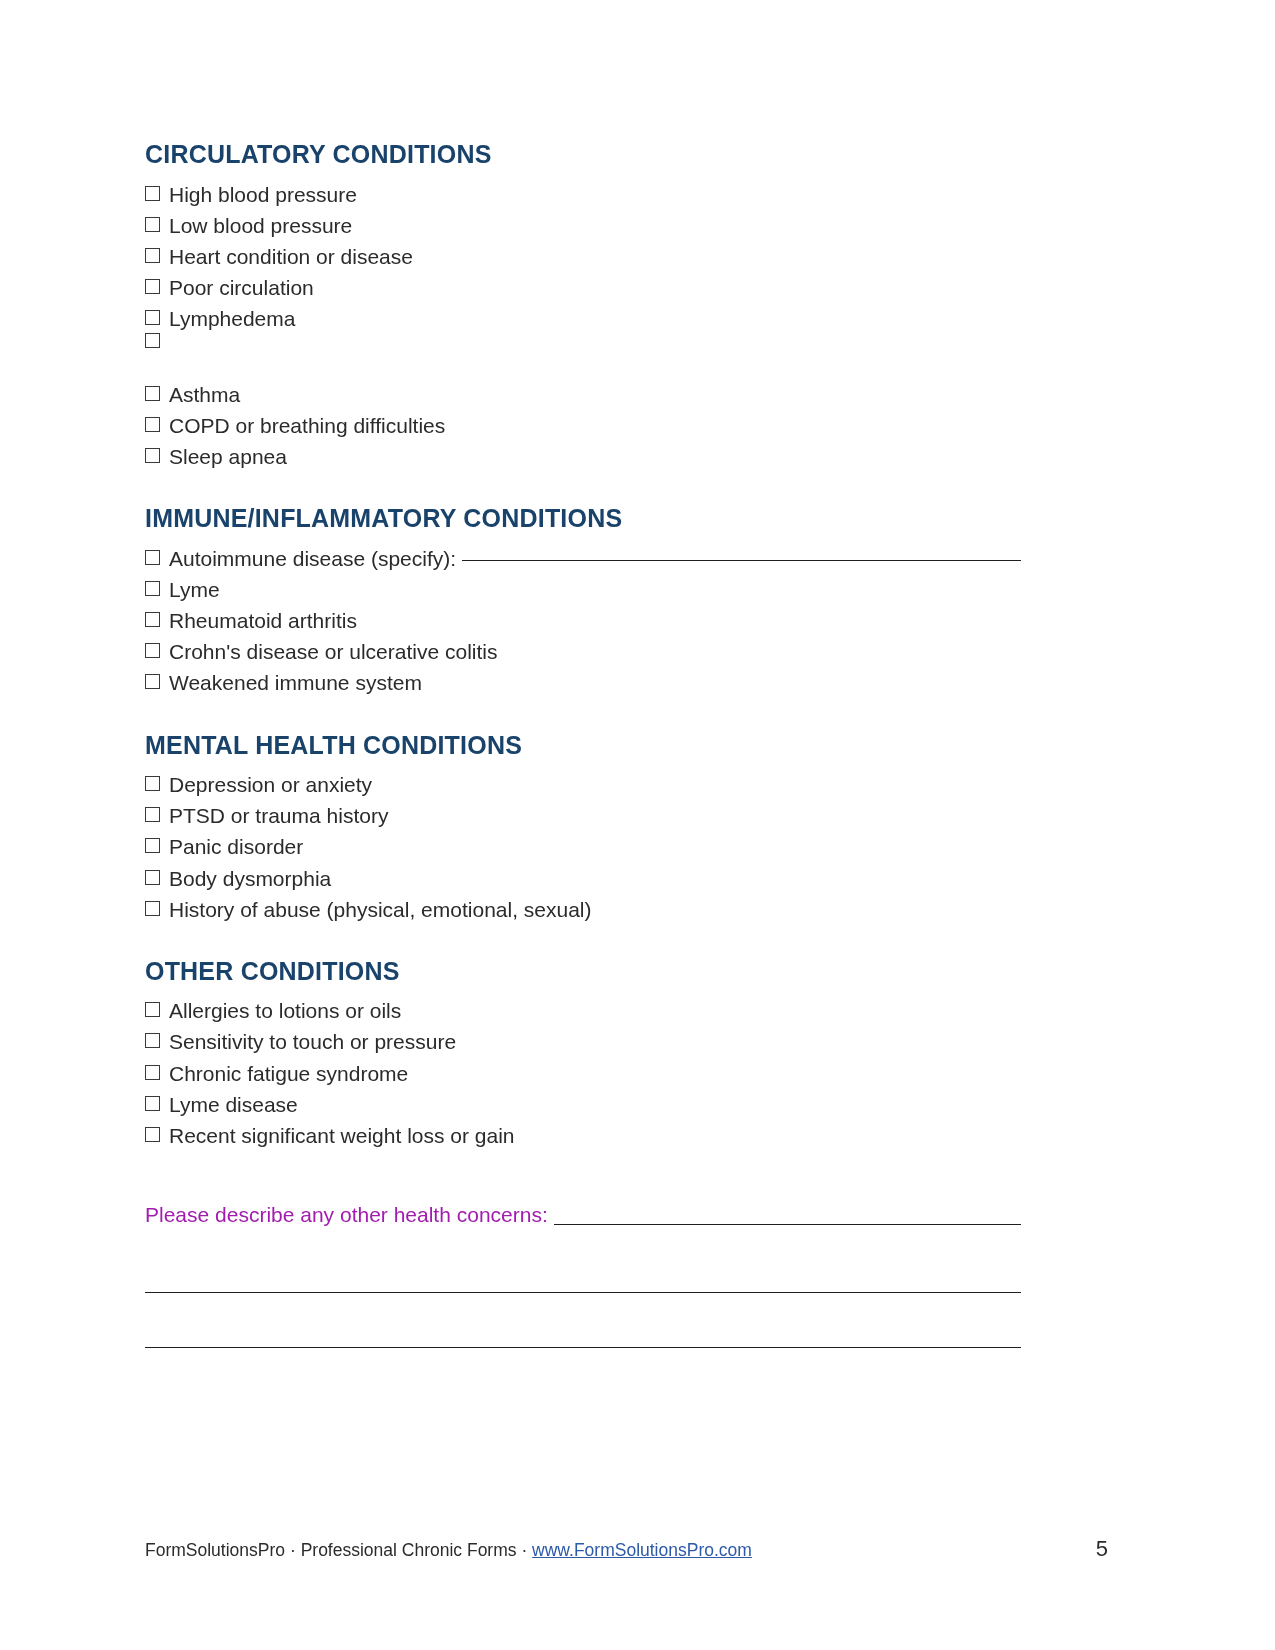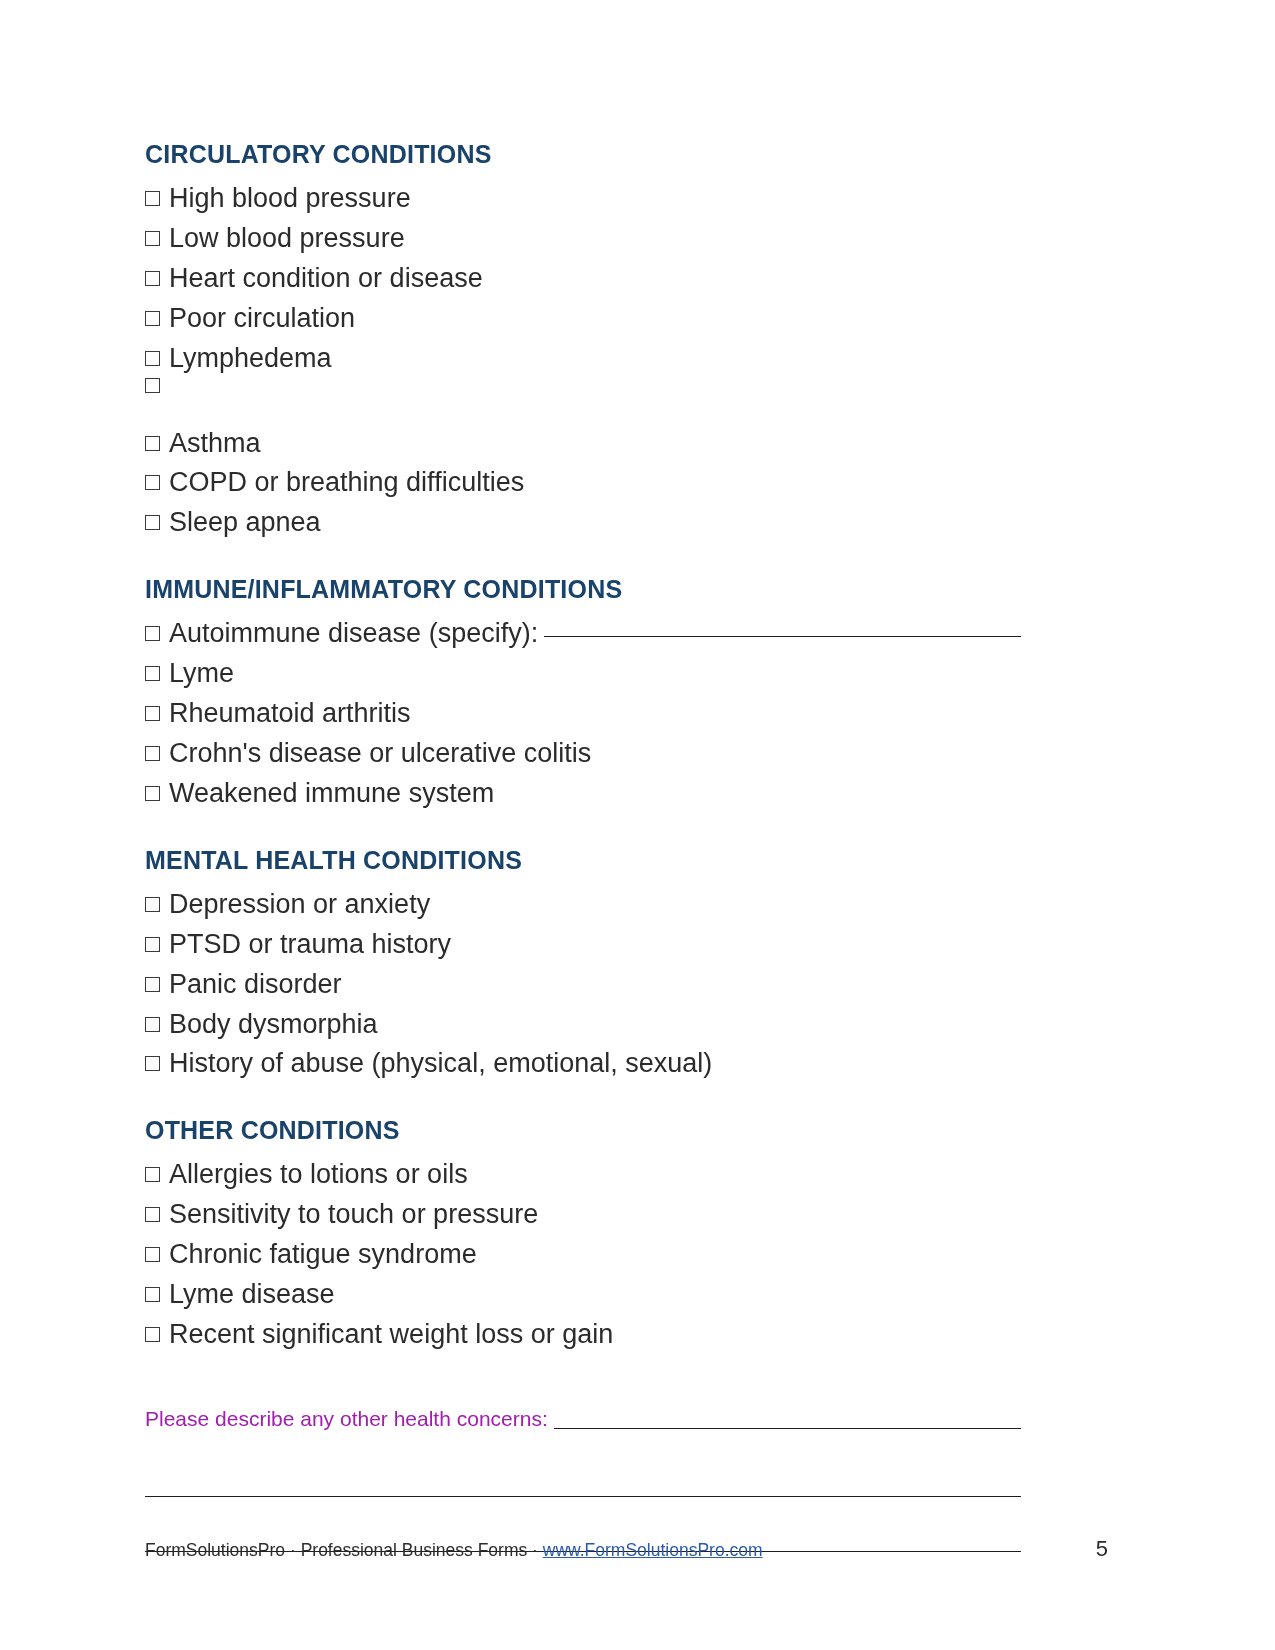--- a/index.html
+++ b/index.html
@@ -37,21 +37,21 @@
     font-size: 25px;
     font-weight: bold;
     color: #19436b;
     letter-spacing: 0.2px;
     margin: 0 0 7px 0;
     line-height: 1.35;
   }
   .check-row {
     display: flex;
     align-items: baseline;
-    font-size: 27px;
+    font-size: 21px;
     line-height: 1.48;
     color: #2b2b2b;
     white-space: nowrap;
   }
   .checkbox-glyph {
     display: inline-block;
     width: 15px;
     height: 15px;
     border: 1.3px solid #3a3a3a;
     box-sizing: border-box;
@@ -242,18 +242,18 @@
           <span class="describe-label">Please describe any other health concerns:</span>
           <span class="inline-fill"></span>
         </div>
         <div class="blank-line blank-line-1"></div>
         <div class="blank-line blank-line-2"></div>
       </div>
     </div>
 
   <div class="footer">
     <div class="footer-text">
-      <span>FormSolutionsPro</span><span> · </span><span>Professional Business Forms</span><span> · </span><span class="footer-link">www.FormSolutionsPro.com</span>
+      <span>FormSolutionsPro</span><span> · </span><span>Professional Chronic Forms</span><span> · </span><span class="footer-link">www.FormSolutionsPro.com</span>
     </div>
     <div class="page-number">5</div>
   </div>
 
 </div>
 
 </body></html>

